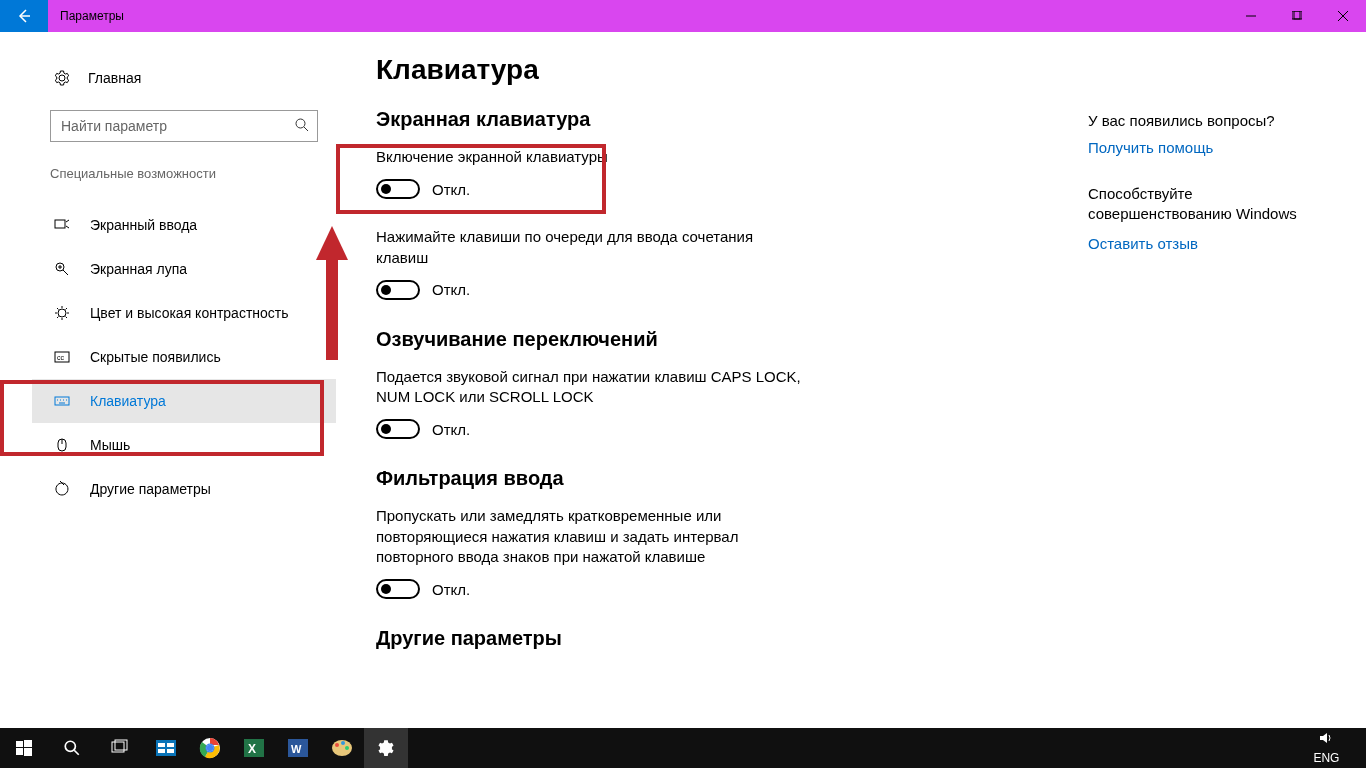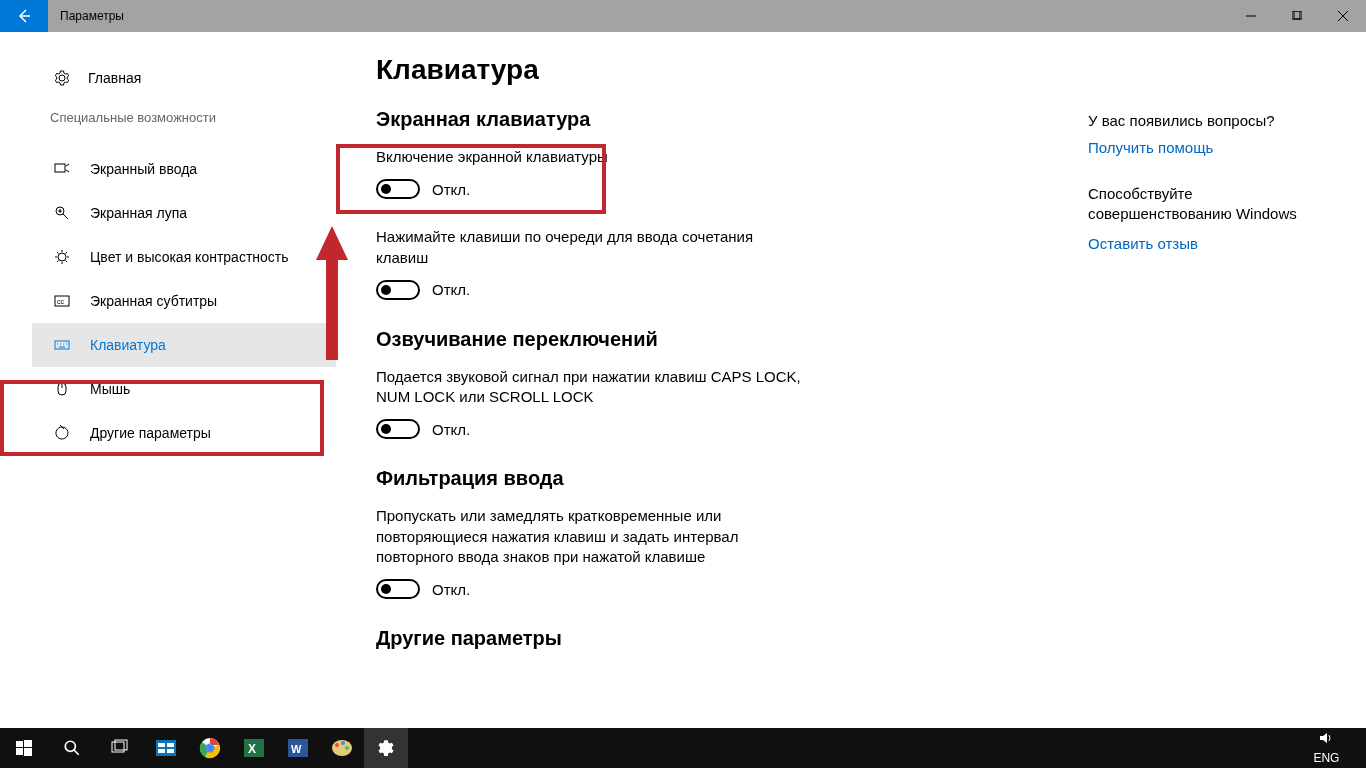--- a/index.html
+++ b/index.html
@@ -1,18 +1,18 @@
 <!DOCTYPE html>
 <html><head>
 <meta charset="utf-8">
 <style>
 * { margin: 0; padding: 0; box-sizing: border-box; font-family: "Segoe UI", Tahoma, sans-serif; }
 html, body { width: 1366px; height: 768px; overflow: hidden; background: #fff; }
 
-.titlebar { height: 32px; background: #a3a3a3; display: flex; align-items: center; }
+.titlebar { height: 32px; background: #d946ef; display: flex; align-items: center; }
 .back-btn { width: 48px; height: 32px; background: #0078d7; display: flex; align-items: center; justify-content: center; }
 .titlebar-title { font-size: 12px; margin-left: 12px; color: #000; }
 .titlebar-spacer { flex: 1; }
 .win-btn { width: 46px; height: 32px; display: flex; align-items: center; justify-content: center; color: #000; }
 .win-btn svg { width: 10px; height: 10px; }
 
 .body-area { display: flex; height: 696px; position: relative; padding-left: 32px; }
 
 .sidebar { width: 304px; padding-top: 28px; }
 .home-row { display: flex; align-items: center; padding: 0 20px; height: 36px; margin-bottom: 14px; }
@@ -87,20 +87,29 @@
 <div class="body-area">
   <div class="sidebar">
     <div class="home-row">
       <span class="icon">
         <svg width="16" height="16" viewBox="0 0 16 16">
             <path d="M8 5a3 3 0 100 6 3 3 0 000-6zM13.3 8c0-.4 0-.7-.1-1l1.5-1.2-1.4-2.4-1.8.6c-.5-.4-1-.7-1.6-.9L9.6 1H6.4l-.3 2.1c-.6.2-1.1.5-1.6.9l-1.8-.6L1.3 5.8 2.8 7c-.1.3-.1.6-.1 1s0 .7.1 1l-1.5 1.2 1.4 2.4 1.8-.6c.5.4 1 .7 1.6.9l.3 2.1h3.2l.3-2.1c.6-.2 1.1-.5 1.6-.9l1.8.6 1.4-2.4L13.2 9c.1-.3.1-.6.1-1z" fill="none" stroke="#000" stroke-width="1"></path>
           </svg>
       </span>
       <span class="label">Главная</span>
     </div>
+    <div class="search-wrap">
+      <input class="search-input" placeholder="Найти параметр" style="">
+      <span class="search-icon-pos">
+        <svg width="16" height="16" viewBox="0 0 16 16">
+            <circle cx="6.5" cy="6.5" r="4.5" stroke="#333" fill="none" stroke-width="1"></circle>
+            <path d="M10 10 L14 14" stroke="#333" stroke-width="1"></path>
+          </svg>
+      </span>
+    </div>
     <div class="section-title">Специальные возможности</div>
 
     <div class="nav-item">
       <span class="icon">
           <svg width="16" height="16" viewBox="0 0 16 16">
             <rect x="1" y="3" width="10" height="8" stroke="#000" fill="none"></rect>
             <path d="M12 5 L15 3 M12 9 L15 11" stroke="#000"></path>
           </svg>
         </span>
       <span class="label">Экранный ввода</span>
@@ -124,21 +133,21 @@
         </span>
       <span class="label">Цвет и высокая контрастность</span>
     </div>
     <div class="nav-item">
       <span class="icon">
           <svg width="16" height="16" viewBox="0 0 16 16">
             <rect x="1" y="3" width="14" height="10" stroke="#000" fill="none"></rect>
             <text x="3" y="11" font-size="7" fill="#000">cc</text>
           </svg>
         </span>
-      <span class="label">Экранная субтитры</span>
+      <span class="label">Скрытые появились</span>
     </div>
     <div class="nav-item active">
       <span class="icon">
           <svg width="16" height="16" viewBox="0 0 16 16">
             <rect x="1" y="4" width="14" height="8" stroke="#0078d7" fill="none"></rect>
             <path d="M3 7 H4 M6 7 H7 M9 7 H10 M12 7 H13 M5 10 H11" stroke="#0078d7"></path>
           </svg>
         </span>
       <span class="label">Клавиатура</span>
     </div>

